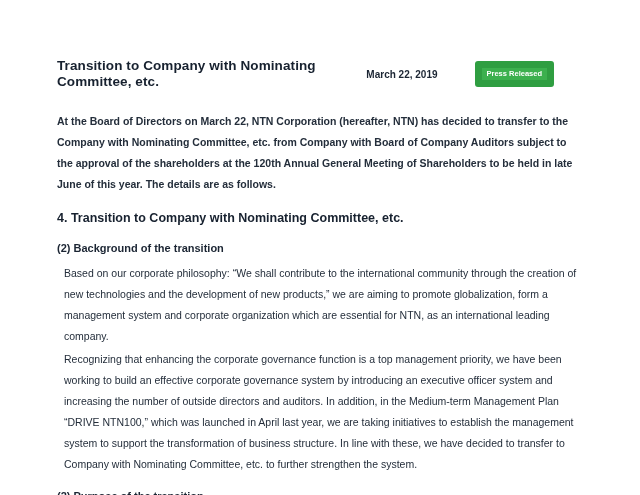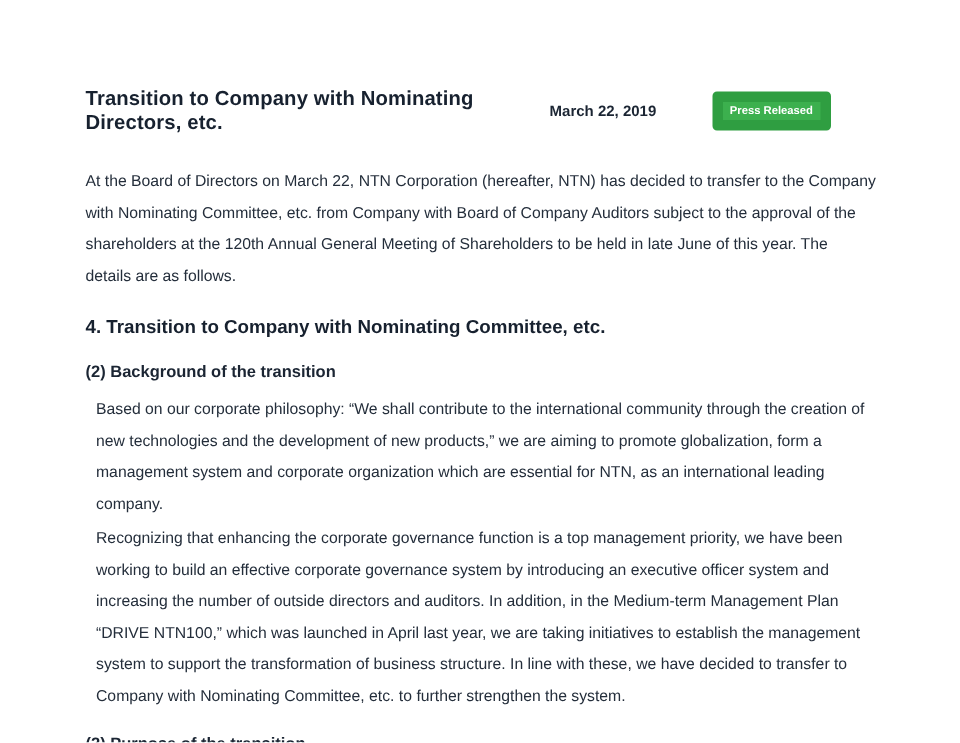--- a/index.html
+++ b/index.html
@@ -24,42 +24,42 @@
   .badge {
     display:inline-block;
     background:#3cb04e; border:7px solid #701a75;
     color:#ffffff; font-size:7.5px; font-weight:bold;
     padding:2px 5px; border-radius:3px; line-height:1;
     white-space:nowrap;
     margin-left:30px;
   }
 
   p { margin:0; font-size:10.5px; line-height:21px; color:#242e3b; }
-  .intro { margin-top:21px; }
+  .intro { margin-top:21px;font-weight:bold; }
 
   h2.sec {
     font-size:12.5px; font-weight:bold; color:#17212f;
     margin:14px 0 0 0; line-height:18px;
   }
   h3.sub {
     font-size:11px; font-weight:bold; color:#1b2533;
     margin:13px 0 0 0; line-height:16px;
   }
   .body-indent { margin-left:7px; }
   .p-first { margin-top:7px; }
   .p-next  { margin-top:2px; }
 </style>
 </head>
 <body>
 
 <div class="page">
   <div class="doc">
 
     <div class="header-row">
-      <h1 class="title">Transition to Company with Nominating Directors, etc.</h1>
+      <h1 class="title">Transition to Company with Nominating Committee, etc.</h1>
       <div class="meta">
         <span class="date">March 22, 2019</span>
         <span class="badge" style="background: rgb(60, 176, 78); border-color: rgb(47, 158, 65);">Press Released</span>
       </div>
     </div>
 
     <p class="intro">At the Board of Directors on March 22, NTN Corporation (hereafter, NTN) has decided to transfer to the Company with Nominating Committee, etc. from Company with Board of Company Auditors subject to the approval of the shareholders at the 120th Annual General Meeting of Shareholders to be held in late June of this year. The details are as follows.</p>
 
     <h2 class="sec">4. Transition to Company with Nominating Committee, etc.</h2>
 

